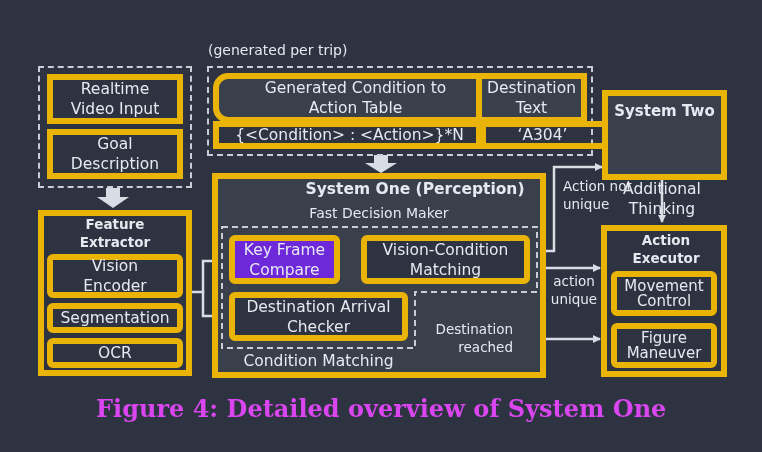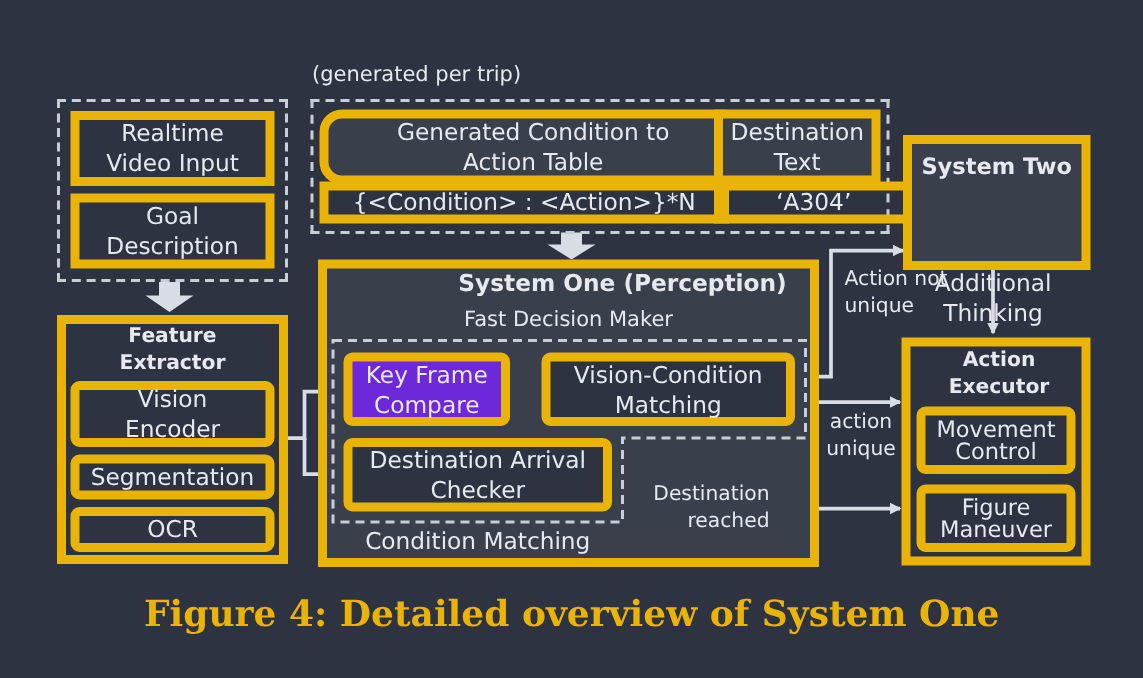--- a/index.html
+++ b/index.html
@@ -12,21 +12,21 @@
   .dash { border:2px dashed #c9cdd6; }
   .rnd { border-radius:6px; }
   .fill { background:#3a3f4c; }
   .ctr { display:flex; align-items:center; justify-content:center; text-align:center; }
   .t16 { font-size:15.5px; line-height:20px; }
   .t15 { font-size:15px; line-height:19px; }
   .t14 { font-size:14px; line-height:18px; }
   .t13 { font-size:13.5px; line-height:18px; }
   .bold { font-weight:bold; }
   svg.wires { position:absolute; left:0; top:0; }
-  .caption { font-family:"DejaVu Serif", serif; font-weight:bold; font-size:24px; color:#eab308; }
+  .caption { font-family:"DejaVu Serif", serif; font-weight:bold; font-size:24px; color:#d946ef; }
 </style>
 </head>
 <body>
 
 <svg class="wires" width="762" height="452">
   <defs>
     <marker id="ah" markerWidth="8" markerHeight="8" refX="7" refY="4" orient="auto" markerUnits="userSpaceOnUse">
       <path d="M0,0 L8,4 L0,8 z" fill="#d8dce4"></path>
     </marker>
   </defs>

